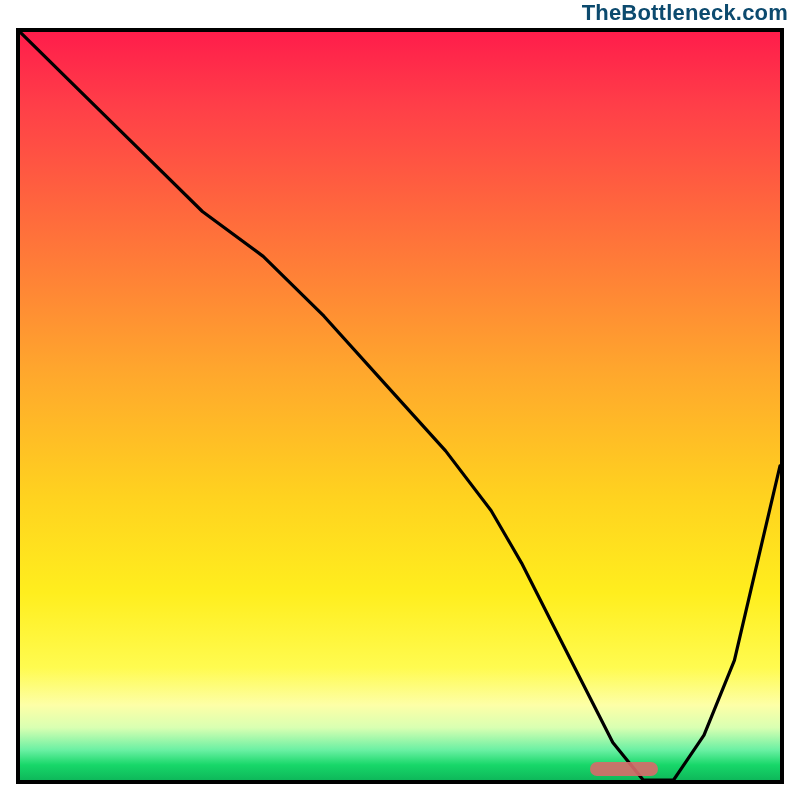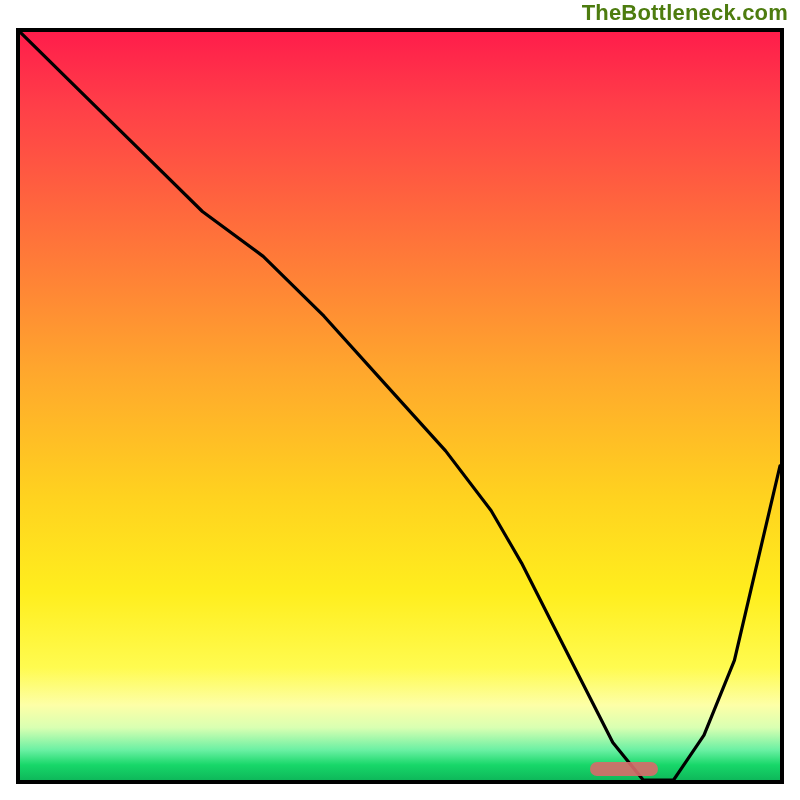--- a/index.html
+++ b/index.html
@@ -15,21 +15,21 @@
     position: relative;
     width: 800px;
     height: 800px;
   }
   .watermark {
     position: absolute;
     top: 0;
     right: 12px;
     font-size: 22px;
     font-weight: bold;
-    color: #4d7c0f;
+    color: #0c4a6e;
     letter-spacing: 0.2px;
     user-select: none;
   }
   .plot-frame {
     position: absolute;
     left: 16px;
     top: 28px;
     width: 768px;
     height: 756px;
     border: 4px solid #000;

